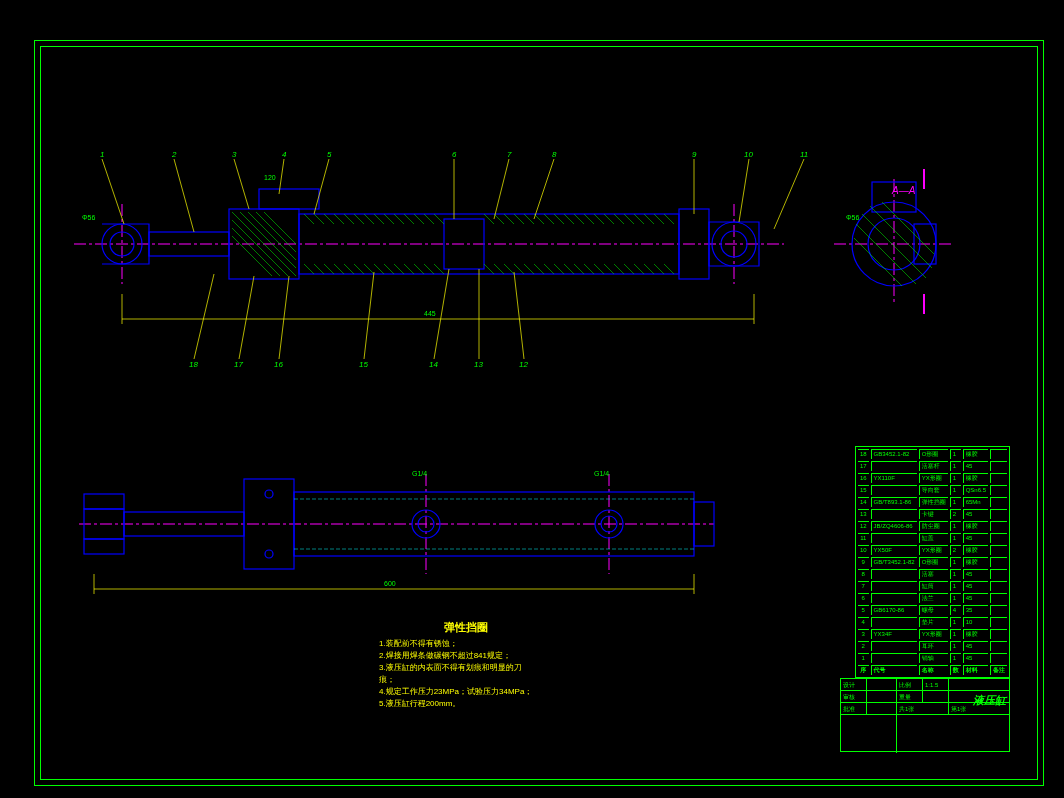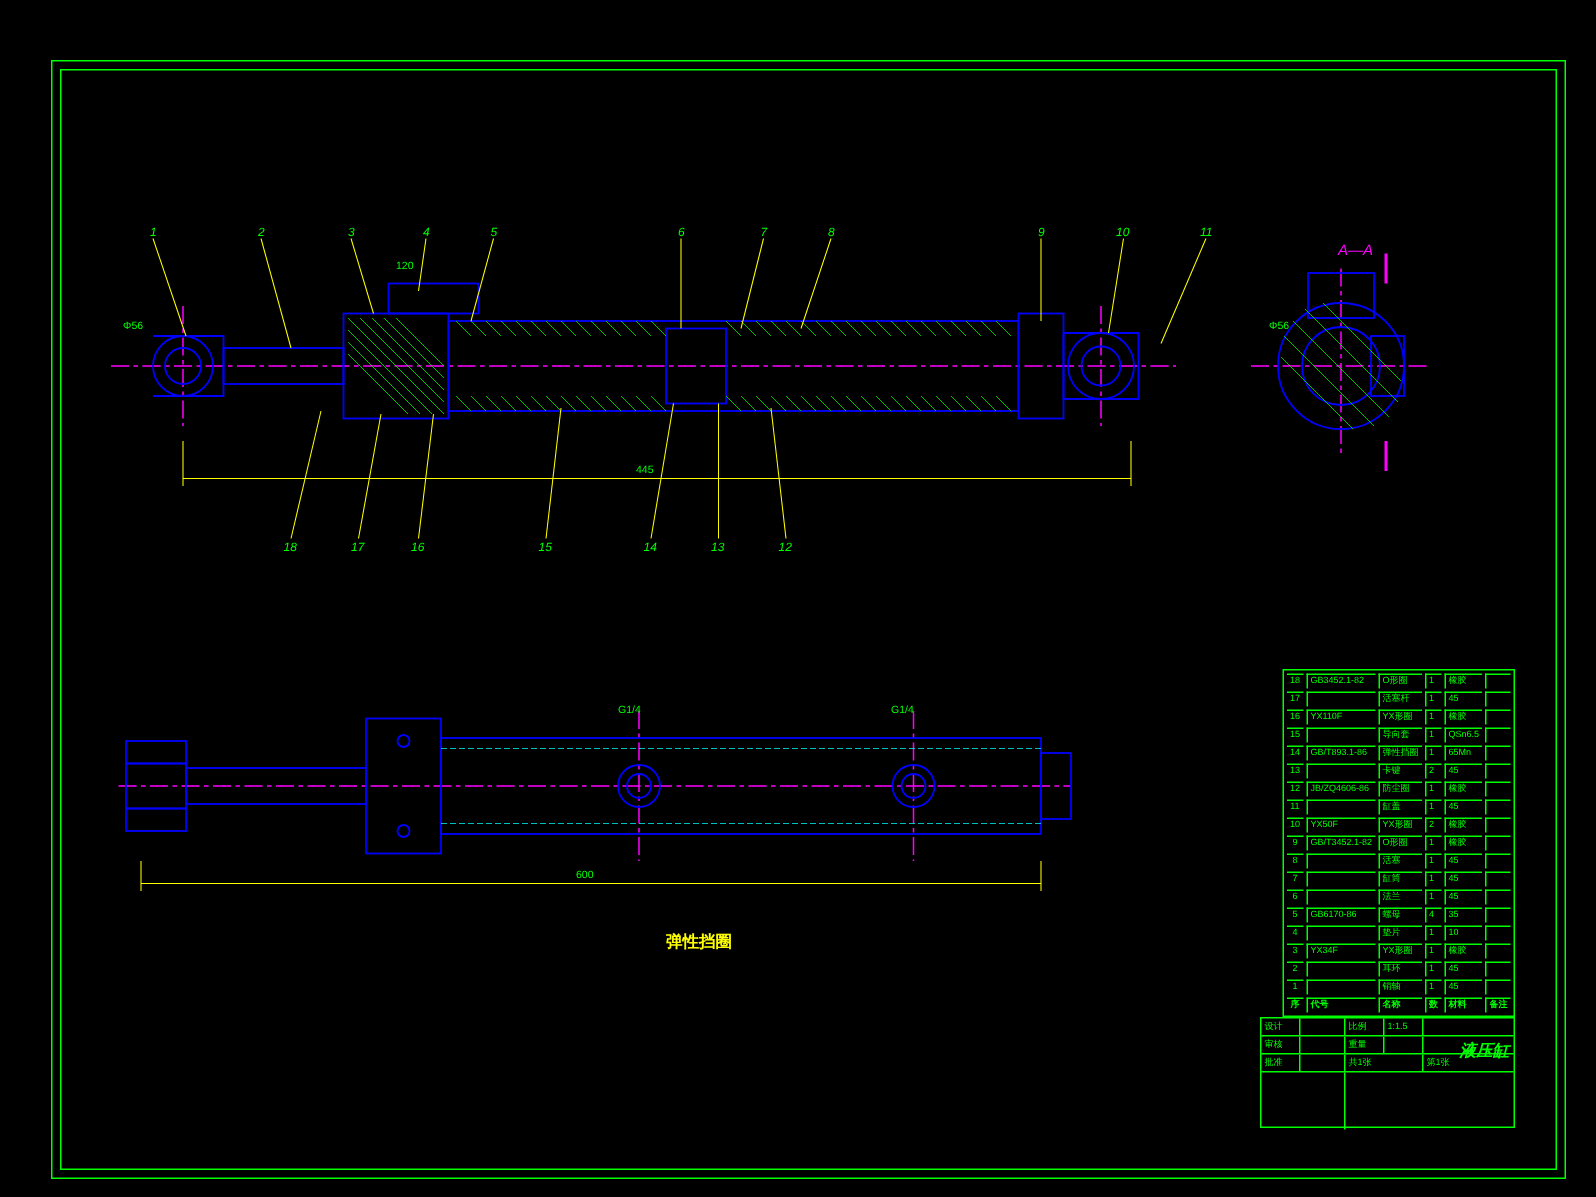--- a/index.html
+++ b/index.html
@@ -62,20 +62,21 @@
     position: absolute;
     color: #00ff00;
     font-size: 8px;
     font-style: italic;
   }
   .section-label {
     position: absolute;
     color: #ff00ff;
     font-size: 10px;
     font-style: italic;
+    margin-top: 23px;
   }
   .dim-text {
     position: absolute;
     color: #00ff00;
     font-size: 7px;
   }
   .partslist {
     position: absolute;
     right: 40px;
     bottom: 106px;
@@ -343,20 +344,26 @@
 
   <div class="dim-text" style="left:68px; top:200px;">Φ56</div>
   <div class="dim-text" style="left:832px; top:200px;">Φ56</div>
   <div class="dim-text" style="left:410px; top:296px;">445</div>
   <div class="dim-text" style="left:250px; top:160px;">120</div>
   <div class="dim-text" style="left:370px; top:566px;">600</div>
   <div class="dim-text" style="left:398px; top:456px;">G1/4</div>
   <div class="dim-text" style="left:580px; top:456px;">G1/4</div>
 
   <div class="tech-req-title">弹性挡圈</div>
+  <div class="tech-req-body" id="tech-body">1.装配前不得有锈蚀；
+2.焊接用焊条做碳钢不超过841规定；
+3.液压缸的内表面不得有划痕和明显的刀
+痕；
+4.规定工作压力23MPa；试验压力34MPa；
+5.液压缸行程200mm。</div>
 
   <table class="partslist" id="parts-table">
       <tbody>
         <tr>
           <td>18</td>
           <td>GB3452.1-82</td>
           <td>O形圈</td>
           <td>1</td>
           <td>橡胶</td>
           <td></td>

